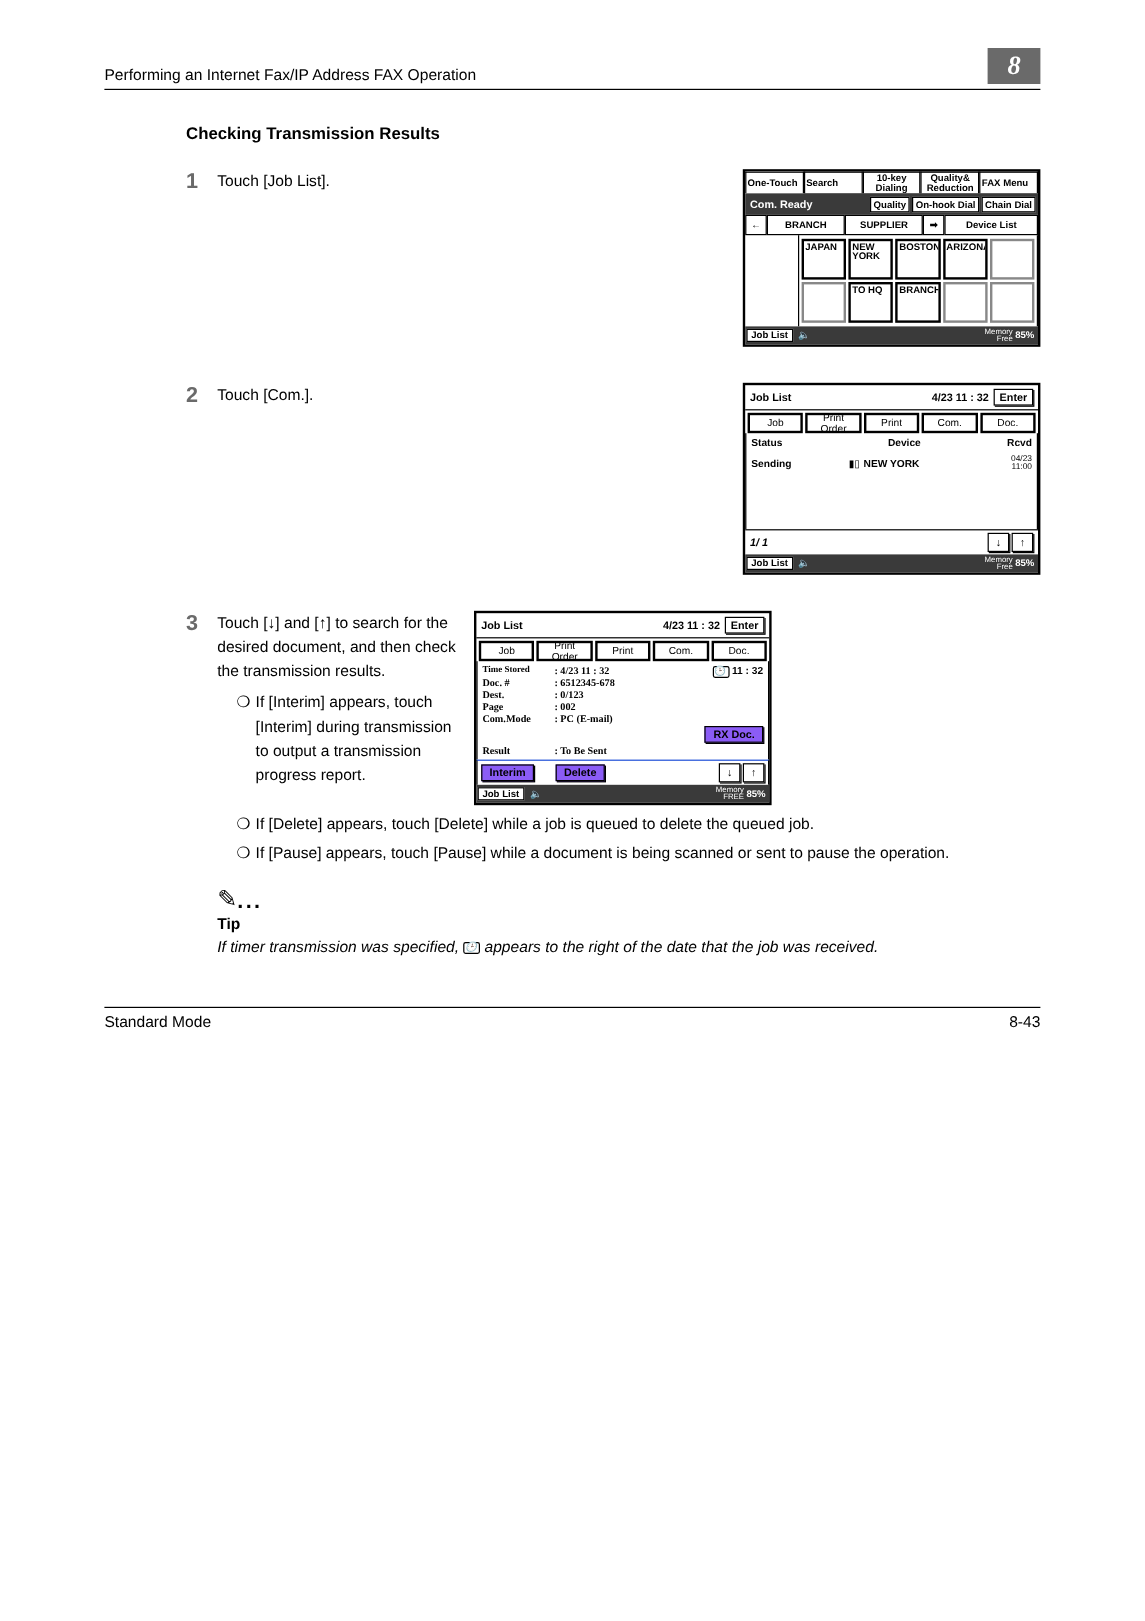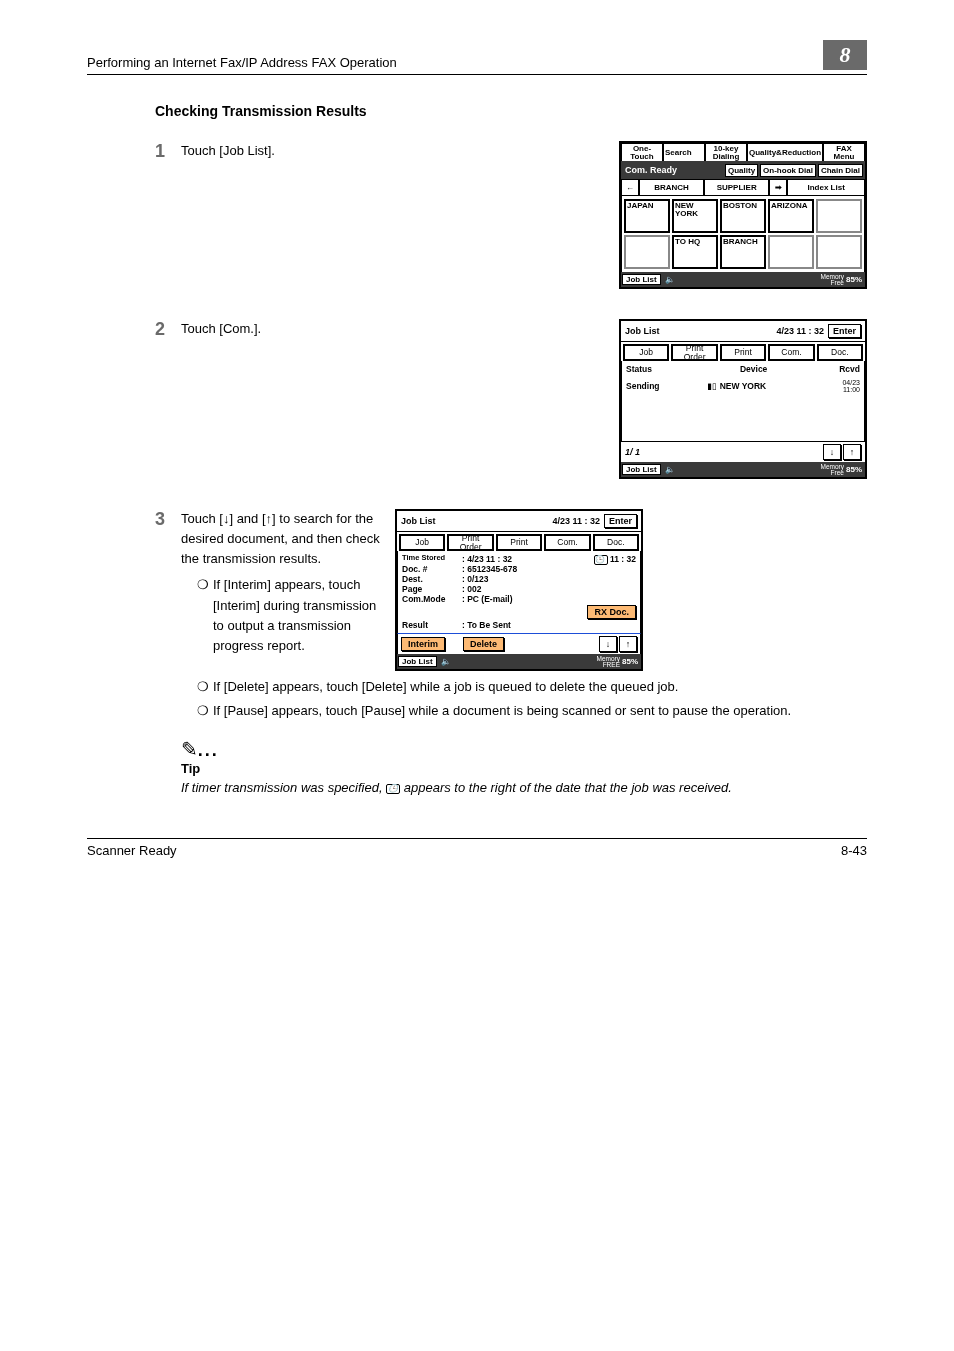--- a/index.html
+++ b/index.html
@@ -148,20 +148,21 @@
   .p1-arrow { width: 16px; }
   .p1-nav-label { flex: 1; }
   .p1-grid {
     display: grid;
     grid-template-columns: repeat(5, 1fr);
     grid-template-rows: 34px 34px;
     gap: 2px;
     padding: 3px 2px;
     border-left: 1px solid #000;
     border-right: 1px solid #000;
+    margin-left: 44px;
   }
   .p1-cell {
     border: 2px solid #000;
     font-weight: bold;
     font-size: 8px;
     padding: 1px 1px;
     line-height: 1.05;
     overflow: hidden;
   }
   .p1-cell.empty { border: 2px solid #888; }
@@ -258,36 +259,36 @@
     margin-left: 2px;
     box-shadow: 1px 1px 0 #000; background:#fff;
   }
 
   
   .p3-detail {
     padding: 3px 4px;
     font-size: 8.5px;
     border-left:1px solid #000; border-right:1px solid #000;
   }
-  .p3-detail .kv { display: flex; }
+  .p3-detail .kv { display: flex; font-family: Liberation Serif, serif; }
   .p3-detail .k { width: 60px; font-weight: bold; }
   .p3-detail .v { font-weight: bold; }
   .p3-actions {
     display: flex;
     padding: 2px 3px;
     border-top: 1px solid #1d4ed8;
     border-left:1px solid #000; border-right:1px solid #000;
     align-items: center;
   }
   .small-btn {
     border: 1px solid #000;
     font-weight: bold;
     font-size: 9px;
     padding: 1px 6px;
-    box-shadow: 1px 1px 0 #000; background:#fdba74;
+    box-shadow: 1px 1px 0 #000; background:#8b5cf6;
   }
 
   
   .tip-block {
     margin-top: 16px;
     margin-left: 26px;
   }
   .tip-icon {
     font-size: 20px;
     display: inline-block;
@@ -333,40 +334,40 @@
             <div style="background:#fff;">
                 <span>One-Touch</span>
               </div>
             <div>
                 <span>Search</span>
               </div>
             <div style="flex-direction:column;">
                 <span>10-key</span>
                 <span>Dialing</span>
               </div>
-            <div style="flex-direction:row;">
+            <div style="flex-direction:column;">
                 <span>Quality&amp;</span>
                 <span>Reduction</span>
               </div>
             <div>
                 <span>FAX Menu</span>
               </div>
           </div>
           <div class="p1-statusrow">
             <span class="p1-status">Com. Ready</span>
             <span class="p1-stdbtn">Quality</span>
             <span class="p1-stdbtn">On-hook Dial</span>
             <span class="p1-stdbtn">Chain Dial</span>
           </div>
           <div class="p1-navrow">
             <div class="p1-arrow">←</div>
             <div class="p1-nav-label">BRANCH</div>
             <div class="p1-nav-label">SUPPLIER</div>
             <div class="p1-arrow">➡</div>
-            <div class="p1-nav-label" style="flex:1.2;">Index List</div>
+            <div class="p1-nav-label" style="flex:1.2;">Device List</div>
           </div>
           <div class="p1-grid">
             <div class="p1-cell">JAPAN</div>
             <div class="p1-cell">NEW YORK</div>
             <div class="p1-cell">BOSTON</div>
             <div class="p1-cell">ARIZONA</div>
             <div class="p1-cell empty"></div>
             <div class="p1-cell empty"></div>
             <div class="p1-cell">TO HQ</div>
             <div class="p1-cell">BRANCH</div>
@@ -541,17 +542,17 @@
 
     <div class="tip-block">
       <span class="tip-icon">✎</span><span class="tip-dots">...</span>
       <div class="tip-label">Tip</div>
       <div class="tip-text"><span>If timer transmission was specified, </span><span class="clock-icon">🕒</span><span> appears to the right of the date that the job was received.</span></div>
     </div>
 
   </div>
 
   <div class="footer">
-    <span>Scanner Ready</span>
+    <span>Standard Mode</span>
     <span>8-43</span>
   </div>
 
 </div>
 
 </body></html>

